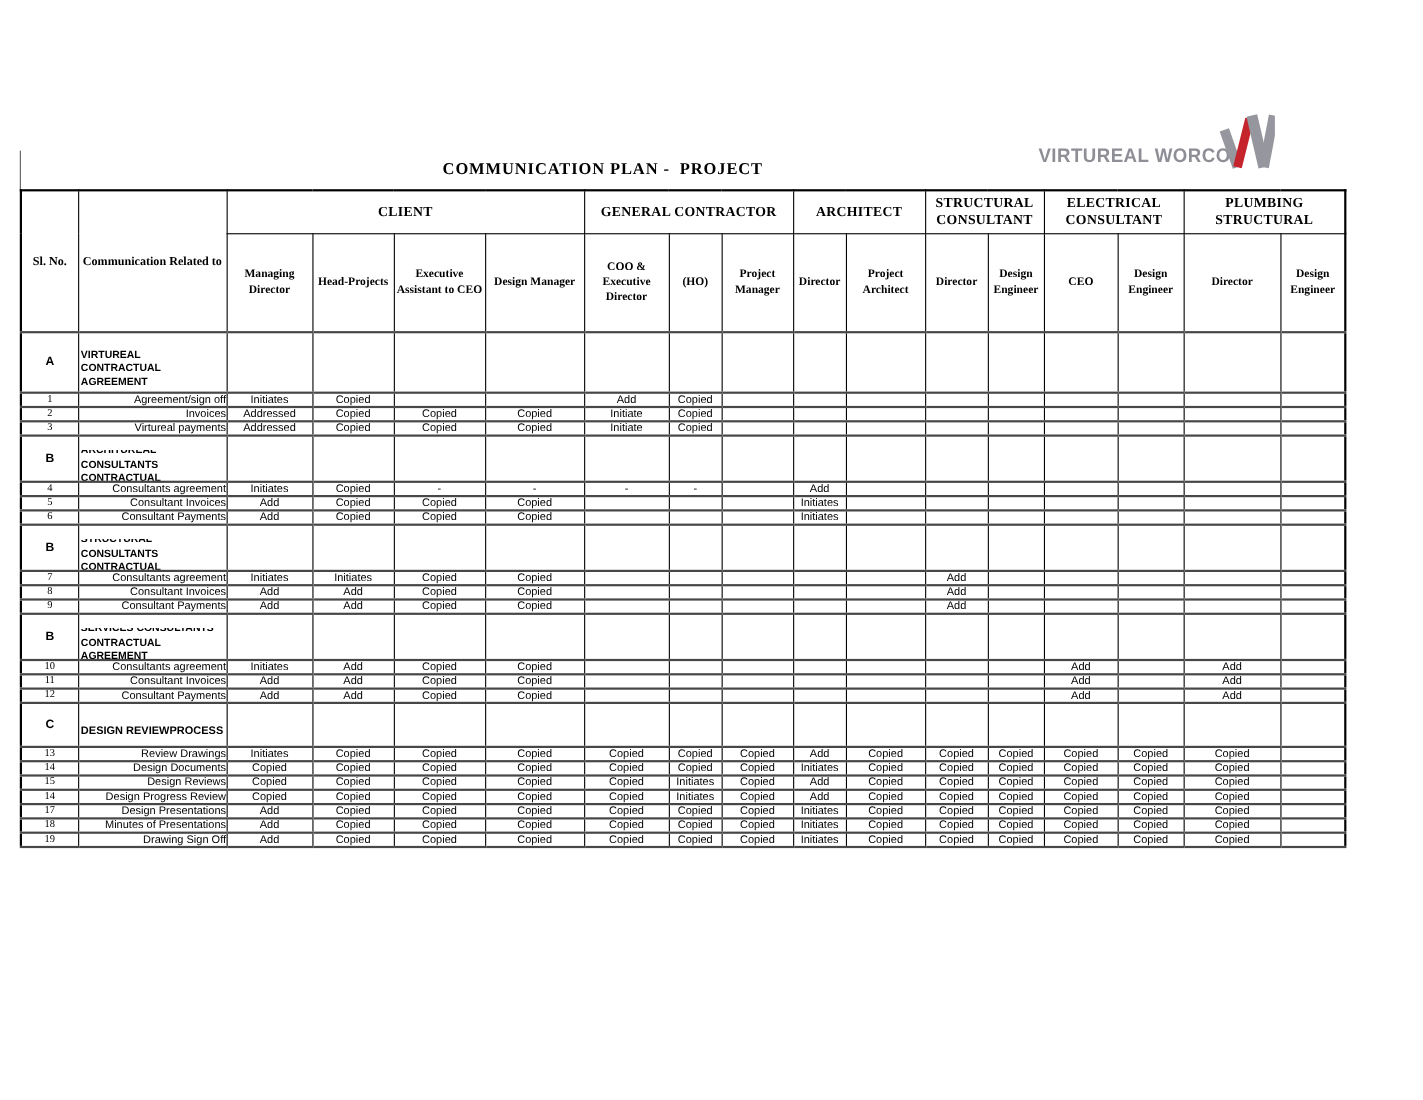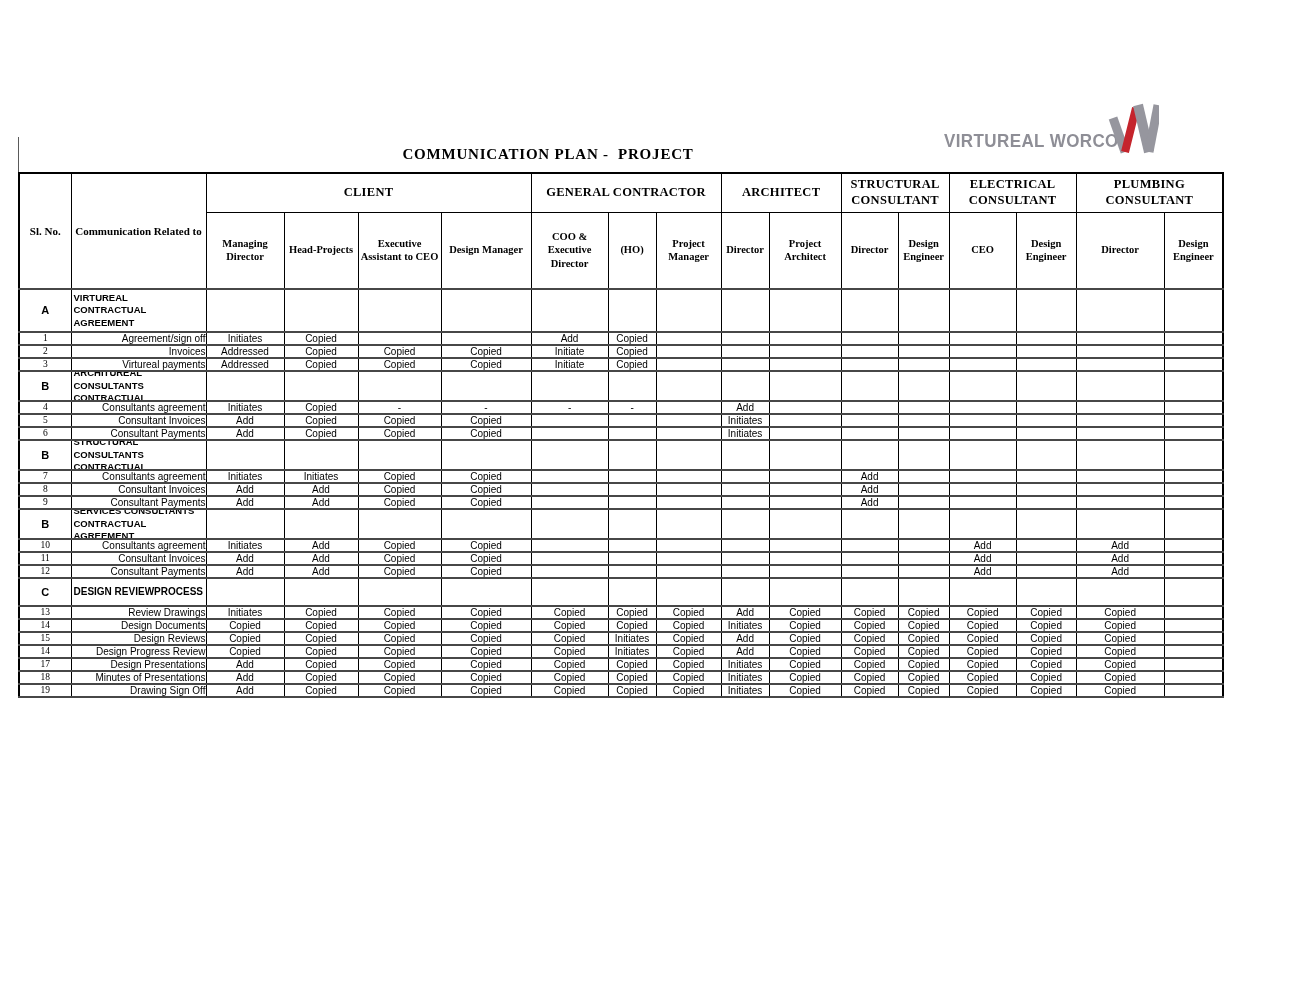--- a/index.html
+++ b/index.html
@@ -30,42 +30,42 @@
   table.plan th, table.plan td{padding:0;overflow:hidden;}
   thead th{
     border:1px solid #000;background:#fff;
     font-family:"Liberation Serif","DejaVu Serif",serif;font-weight:bold;
     vertical-align:middle;text-align:center;
   }
   th.group{font-size:12.5px;letter-spacing:0.3px;white-space:pre-line;line-height:1.25;}
   th.corner{font-size:11px;}
   th.sub{font-size:10.5px;white-space:pre-line;line-height:1.3;}
   tr.hdr1{height:39px;}
-  tr.hdr2{height:77px;}
+  tr.hdr2{height:90px;}
 
   tbody td{
     border-left:1px solid #000;border-right:1px solid #000;
     border-top:2px solid #474747;border-bottom:2px solid #474747;
     font-size:10px;line-height:1.1;vertical-align:middle;background:#fff;
   }
   tr.r-data{height:13px;}
   tr.r-a{height:41px;}
   tr.r-sec{height:28px;}
   tr.r-c{height:13px;}
   td.sl{
     text-align:center;font-family:"Liberation Serif","DejaVu Serif",serif;
     font-size:9.5px;
   }
   td.sl.letter{font-family:"Liberation Sans","DejaVu Sans",sans-serif;font-weight:bold;font-size:11px;}
   td.rowlabel{text-align:right;padding-right:3px;margin-top:29px;}
   td.val{text-align:center;}
   .secwrap{
     display:flex;flex-direction:column;justify-content:center;overflow:hidden;
     font-weight:bold;font-size:9.5px;line-height:12.5px;text-align:left;
-    padding-left:2px;white-space:nowrap;
+    padding-left:2px;white-space:nowrap;margin-top:12px;
   }
   .secwrap.tall{height:41px;}
   .secwrap.clip{height:28px;}
   .secwrap.single{height:26px;font-size:10px;}
 </style>
 </head>
 <body>
 
 <div class="page-edge"></div>
 
@@ -106,21 +106,21 @@
         <th class="corner" rowspan="2">Sl. No.</th>
         <th class="corner" rowspan="2">Communication Related to</th>
         <th class="group" colspan="4">CLIENT</th>
         <th class="group" colspan="3">GENERAL CONTRACTOR</th>
         <th class="group" colspan="2">ARCHITECT</th>
         <th class="group" colspan="2">STRUCTURAL
 CONSULTANT</th>
         <th class="group" colspan="2">ELECTRICAL
 CONSULTANT</th>
         <th class="group" colspan="2">PLUMBING
-CONSULTANT</th>
+STRUCTURAL</th>
       </tr>
       <tr class="hdr2">
         <th class="sub">Managing
 Director</th>
         <th class="sub">Head-Projects</th>
         <th class="sub">Executive
 Assistant to CEO</th>
         <th class="sub">Design Manager</th>
         <th class="sub">COO &amp;
 Executive

